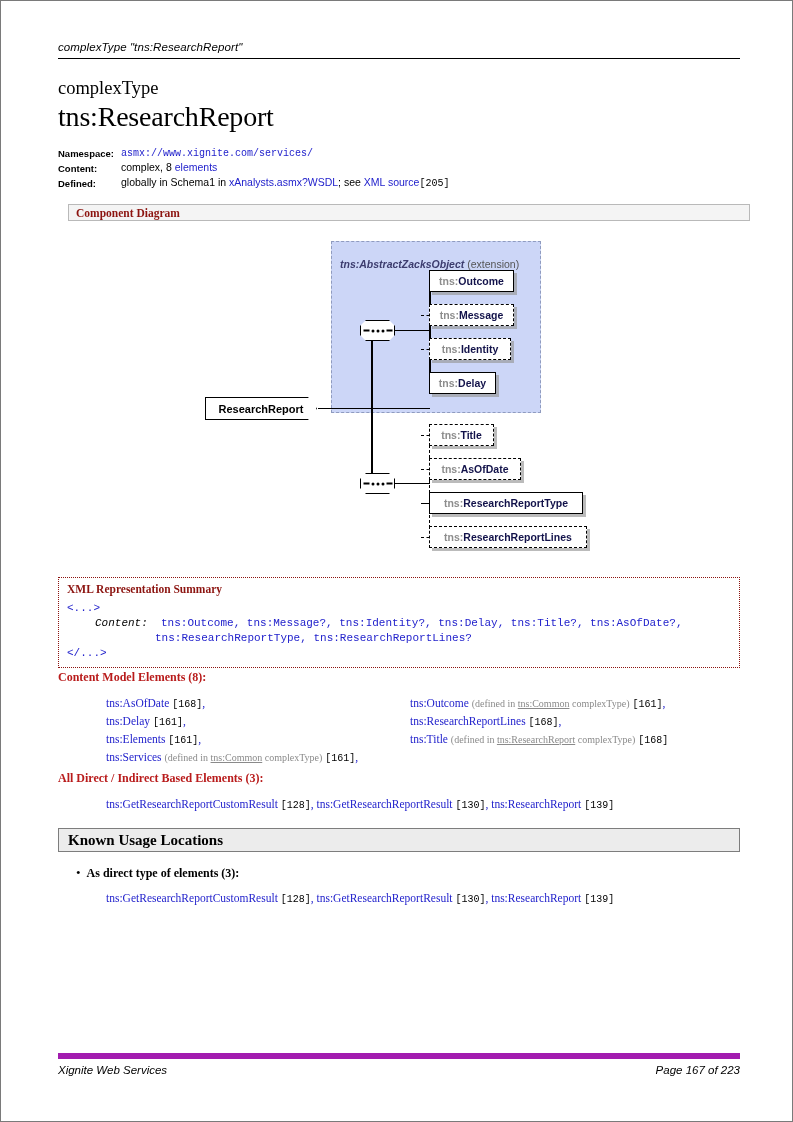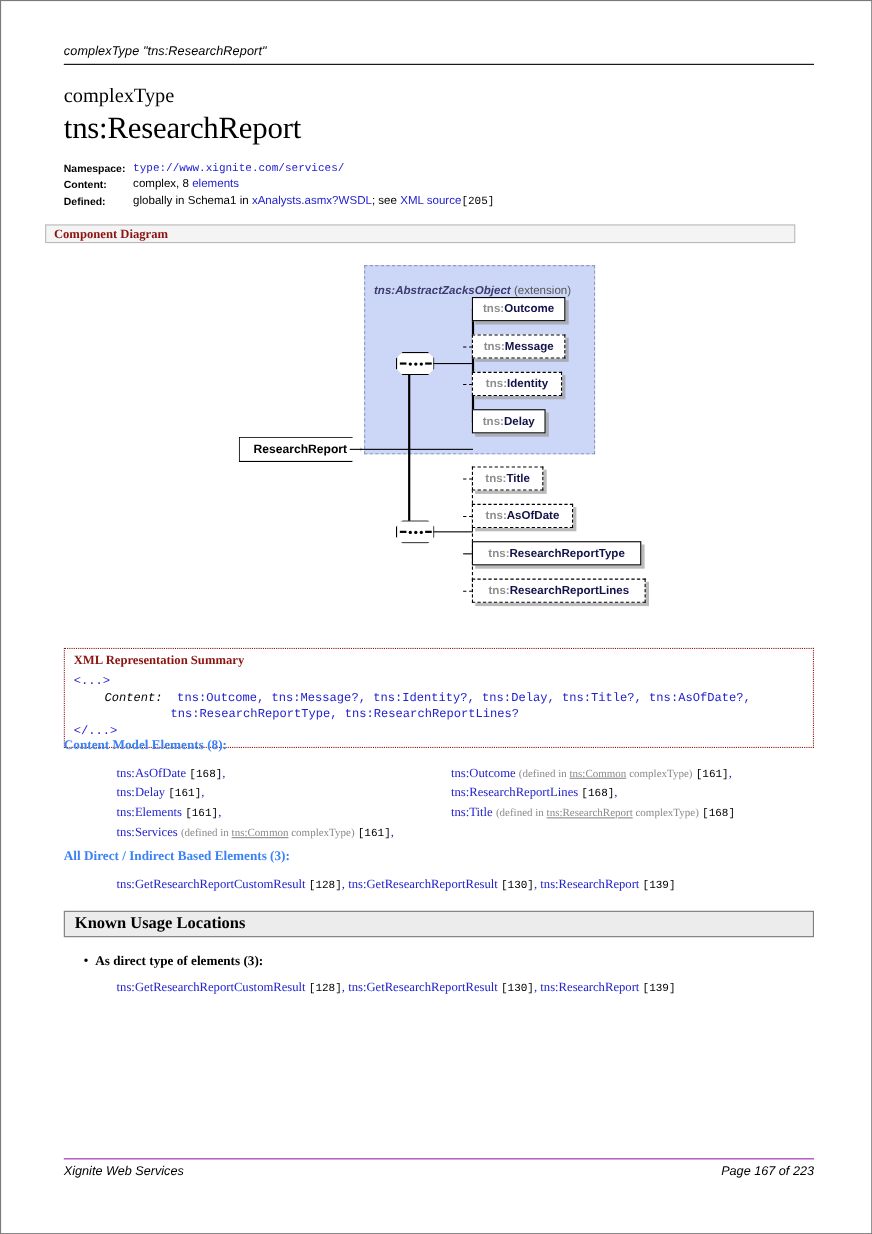--- a/index.html
+++ b/index.html
@@ -70,21 +70,21 @@
     color: #2222cc;
     text-decoration: none;
   }
   .mono { font-family: "Liberation Mono", monospace; font-size: 10px; }
   .udl { text-decoration: underline; }
   .num { font-family: "Liberation Mono", monospace; font-size: 10px; color: #000; }
 
   
   .secbar {
     position: absolute;
-    left: 40px;
+    left: 67px;
     width: 682px;
     height: 17px;
     background: #f4f4f4;
     border: 1px solid #b9b9b9;
     box-sizing: border-box;
   }
   .secbar-label {
     position: absolute;
     left: 7px;
     top: 2px;
@@ -212,21 +212,21 @@
   .xmlline .cont { color: #2222cc; }
   .xmlind { padding-left: 28px; }
   .xmlind2 { padding-left: 88px; }
 
   
   .hdrlbl {
     position: absolute;
     font-family: "Liberation Serif", serif;
     font-weight: bold;
     font-size: 12px;
-    color: #3b82f6;
+    color: #b91c1c;
   }
   .elist {
     position: absolute;
     font-family: "Liberation Serif", serif;
     font-size: 11.5px;
     line-height: 16px;
     color: #2222cc;
   }
   .elist .note { color: #8a8a8a; font-size: 10px; }
   .elist .note .udl { color: #8a8a8a; text-decoration: underline; margin-top: 21px; }
@@ -238,21 +238,21 @@
     color: #000;
   }
   .bullet .dot { font-size: 13px; }
 
   
   .footer {
     position: absolute;
     left: 57px;
     top: 1052px;
     width: 682px;
-    border-top: 1px solid #a21caf;
+    border-top: 6px solid #a21caf;
     padding-top: 5px;
     display: flex;
     justify-content: space-between;
     font-family: "Liberation Sans", sans-serif;
     font-style: italic;
     font-size: 11.5px;
     color: #000;
   }
 </style>
 </head>
@@ -264,21 +264,21 @@
     <span class="runhead-text">complexType "tns:ResearchReport"</span>
   </div>
 
   <div class="kicker">complexType</div>
   <div class="maintitle">tns:ResearchReport</div>
 
   <table class="meta">
     <tbody>
         <tr>
       <td class="lbl">Namespace:</td>
-      <td><span class="lnk mono">type://www.xignite.com/services/</span></td>
+      <td><span class="lnk mono">asmx://www.xignite.com/services/</span></td>
     </tr>
     <tr>
       <td class="lbl">Content:</td>
       <td><span>complex, 8 </span><span class="lnk">elements</span></td>
     </tr>
     <tr>
       <td class="lbl">Defined:</td>
       <td><span>globally in Schema1 in </span><span class="lnk">xAnalysts.asmx?WSDL</span><span>; see </span><span class="lnk">XML source</span><span class="num">[205]</span></td>
     </tr>
   </tbody>
@@ -289,21 +289,21 @@
   </div>
 
   <div class="diagram">
 
     <div class="extbox" style="left:330px; top:240px; width:210px; height:172px;"></div>
     <div class="extlabel" style="left:339px; top:257px;">
       <i>tns:AbstractZacksObject</i>
       <span>(extension)</span>
     </div>
 
-    <div class="rootnode" style="left:216px; top:396px; width:112px; height:23px;">
+    <div class="rootnode" style="left:204px; top:396px; width:112px; height:23px;">
       <span>ResearchReport</span>
     </div>
 
     <div class="ln lnh" style="left:317px; top:406.5px; width:112px;"></div>
 
     <div class="ln lnv" style="left:370px; top:329px; height:155px;"></div>
 
     <div class="seqnode" style="left:359px; top:319px;">
       <span class="dots">
           <span class="bar"></span>
@@ -371,21 +371,21 @@
         <span>ResearchReportType</span>
     </div>
 
     <div class="dln" style="left:420px; top:535.5px; width:14px;"></div>
     <div class="dbox opt" style="left:428px; top:525px; width:158px; height:22px;">
       <span class="pfx">tns:</span>
         <span>ResearchReportLines</span>
     </div>
   </div>
 
-  <div class="xmlbox" style="top:588px;">
+  <div class="xmlbox" style="top:576px;">
     <div class="xmltitle">XML Representation Summary</div>
     <div class="xmlline">&lt;...&gt;</div>
     <div class="xmlline xmlind"><span class="ital">Content:</span>  <span class="cont">tns:Outcome, tns:Message?, tns:Identity?, tns:Delay, tns:Title?, tns:AsOfDate?,</span></div>
     <div class="xmlline xmlind2"><span class="cont">tns:ResearchReportType, tns:ResearchReportLines?</span></div>
     <div class="xmlline">&lt;/...&gt;</div>
   </div>
 
   <div class="hdrlbl" style="left:57px; top:669px;">Content Model Elements (8):</div>
 
   <div class="elist" style="left:105px; top:694px; width:300px;">

